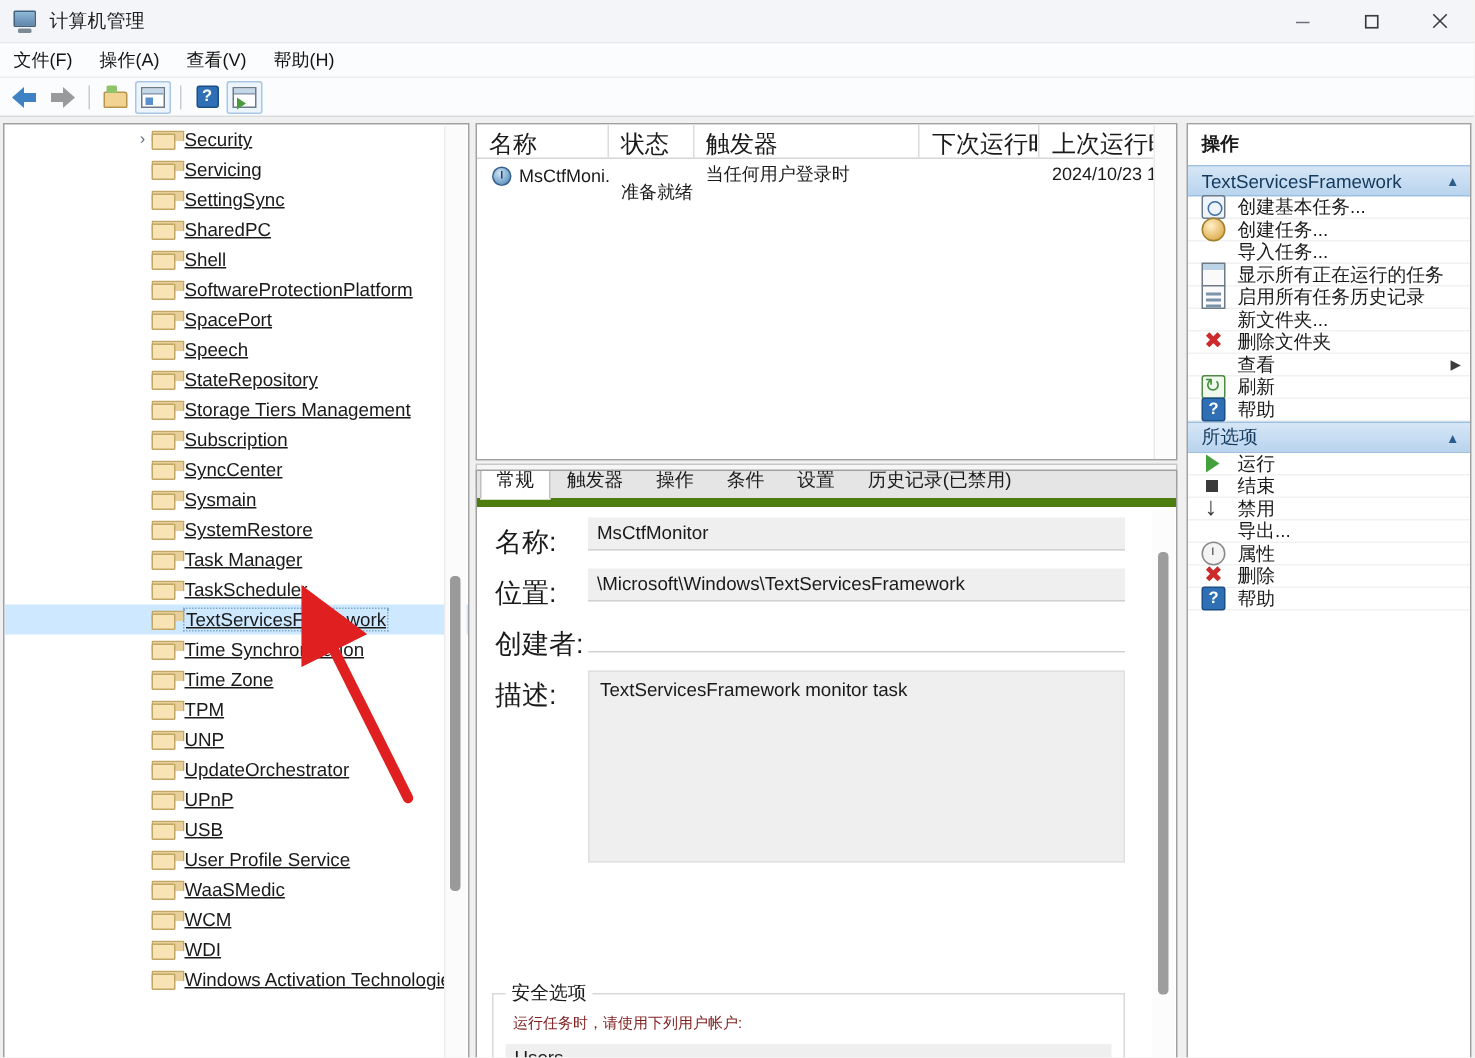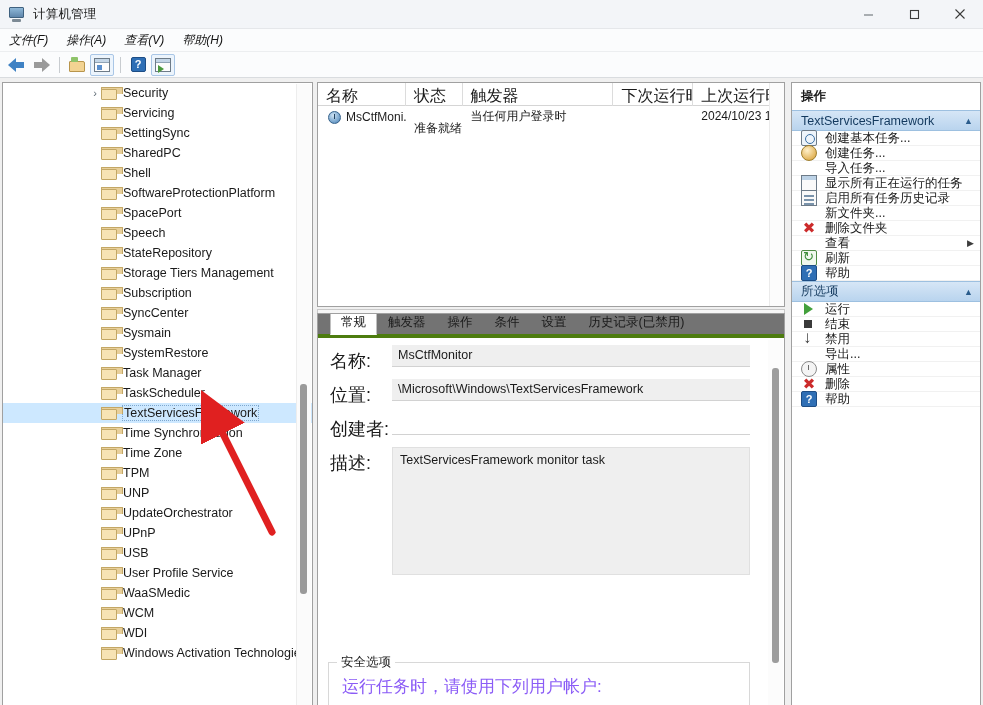--- a/index.html
+++ b/index.html
@@ -50,21 +50,20 @@
     color: #3b3b3b;
   }
   .wc svg { display: block; }
 
   
   .menubar {
     position: absolute; top: 29px; left: 0; width: 983px; height: 23px;
     background: #fbfcfd;
     display: flex; align-items: center;
     border-bottom: 1px solid #eceef0;
-    font-style: italic;
   }
   .menu-item {
     padding: 2px 9px; font-size: 12px; color: #141414; line-height: 16px;
   }
 
   
   .toolbar {
     position: absolute; top: 52px; left: 0; width: 983px; height: 26px;
     background: #fbfcfd;
     display: flex; align-items: center; padding-left: 4px;
@@ -128,21 +127,21 @@
     width: 16px; height: 13px; margin-right: 6px; position: relative; flex: none;
   }
   .folder .tab {
     position: absolute; left: 0; top: 0; width: 7px; height: 3px;
     background: #e8cf9a; border: 1px solid #c3a765; border-bottom: none; border-radius: 1px 1px 0 0;
   }
   .folder .body {
     position: absolute; left: 0; top: 2px; width: 16px; height: 11px;
     background: #f7e3b4; border: 1px solid #c3a765; border-radius: 1px;
   }
-  .tr-label { font-size: 12.5px; color: #1a1a1a; }
+  .tr-label { font-size: 12.5px; color: #1a1a1a; text-decoration: underline; }
   .tree-vscroll {
     position: absolute; right: 1px; top: 1px; width: 15px; bottom: 15px;
     background: #fbfbfb; border-left: 1px solid #ededed;
   }
   .tree-vscroll .thumb {
     position: absolute; left: 3px; top: 300px; width: 7px; height: 210px;
     background: #9a9a9a; border-radius: 3px;
   }
 
   
@@ -188,21 +187,21 @@
     background: #f6f6f6; border: 1px solid #c9c9c9;
   }
 
   
   .detail {
     position: absolute; left: 0; top: 231px; width: 468px; height: 445px;
     background: #ffffff; border: 1px solid #a0a0a0; overflow: hidden;
   }
   .tabs {
     display: flex; height: 24px; align-items: flex-end;
-    border-bottom: 4px solid #4d7c0f; background: #737373; padding-left: 12px;
+    border-bottom: 6px solid #4d7c0f; background: #e5e5e5; padding-left: 2px;
   }
   .tab {
     font-size: 12.5px; color: #1a1a1a; padding: 3px 10px 3px 10px;
     border: 1px solid transparent; border-bottom: none; line-height: 17px;
   }
   .tab.active {
     background: #ffffff; border-color: #bfbfbf; border-bottom: 1px solid #fff;
     position: relative; top: 1px;
   }
   .det-body {
@@ -222,21 +221,21 @@
     height: 128px; padding: 5px 7px; font-size: 12.5px; color: #1a1a1a;
   }
   .sec-group {
     position: absolute; left: 10px; right: 34px; top: 323px; bottom: 0;
     border: 1px solid #d8d8d8; border-bottom: none;
   }
   .sec-legend {
     position: absolute; left: 8px; top: -9px; background: #ffffff;
     padding: 0 4px; font-size: 12.5px; color: #1a1a1a;
   }
-  .sec-text { padding: 12px 0 0 13px; font-size: 17px; color: #8b5cf6; }
+  .sec-text { padding: 12px 0 0 13px; font-size: 10px; color: #7f1d1d; }
   .sec-user {
     margin: 7px 8px 0 8px; background: #efefef; border-bottom: 1px solid #d8d8d8;
     padding: 2px 6px; font-size: 12.5px; color: #1a1a1a;
   }
   .det-vscroll {
     position: absolute; right: 1px; top: 26px; width: 15px; bottom: 16px;
     background: #fcfcfc;
   }
   .det-vscroll .thumb {
     position: absolute; left: 4px; top: 28px; width: 7px; height: 295px;

